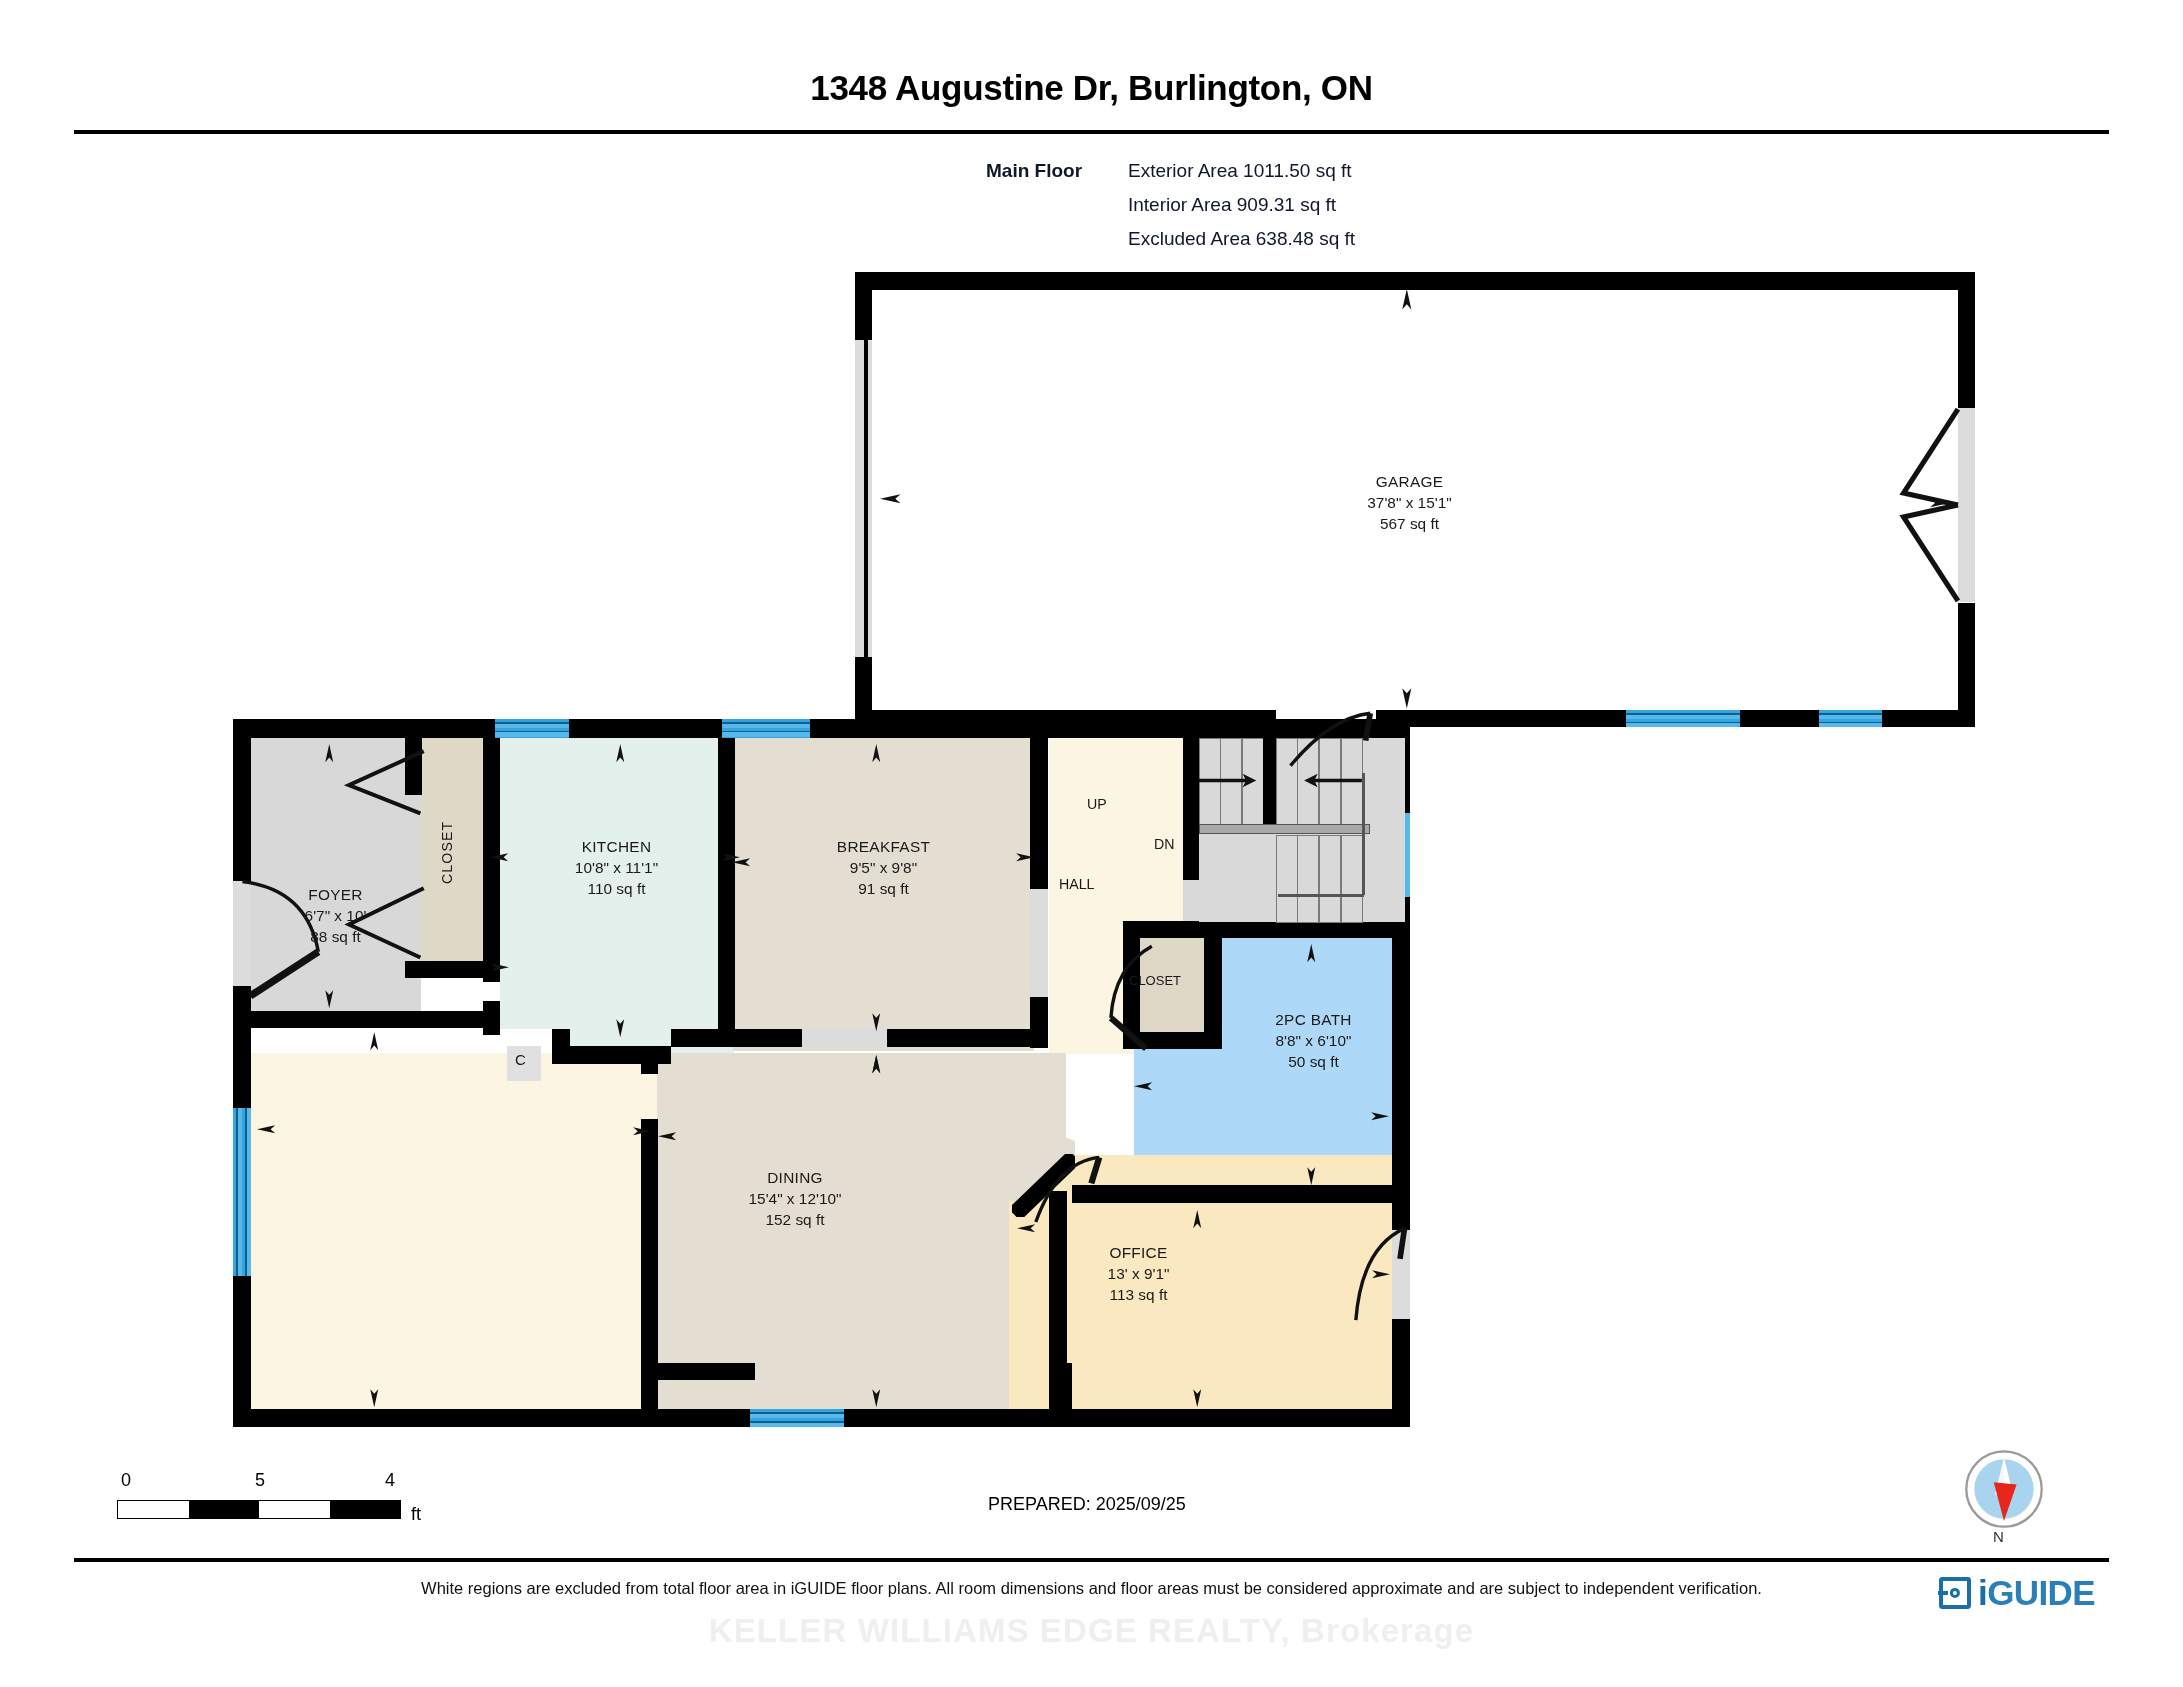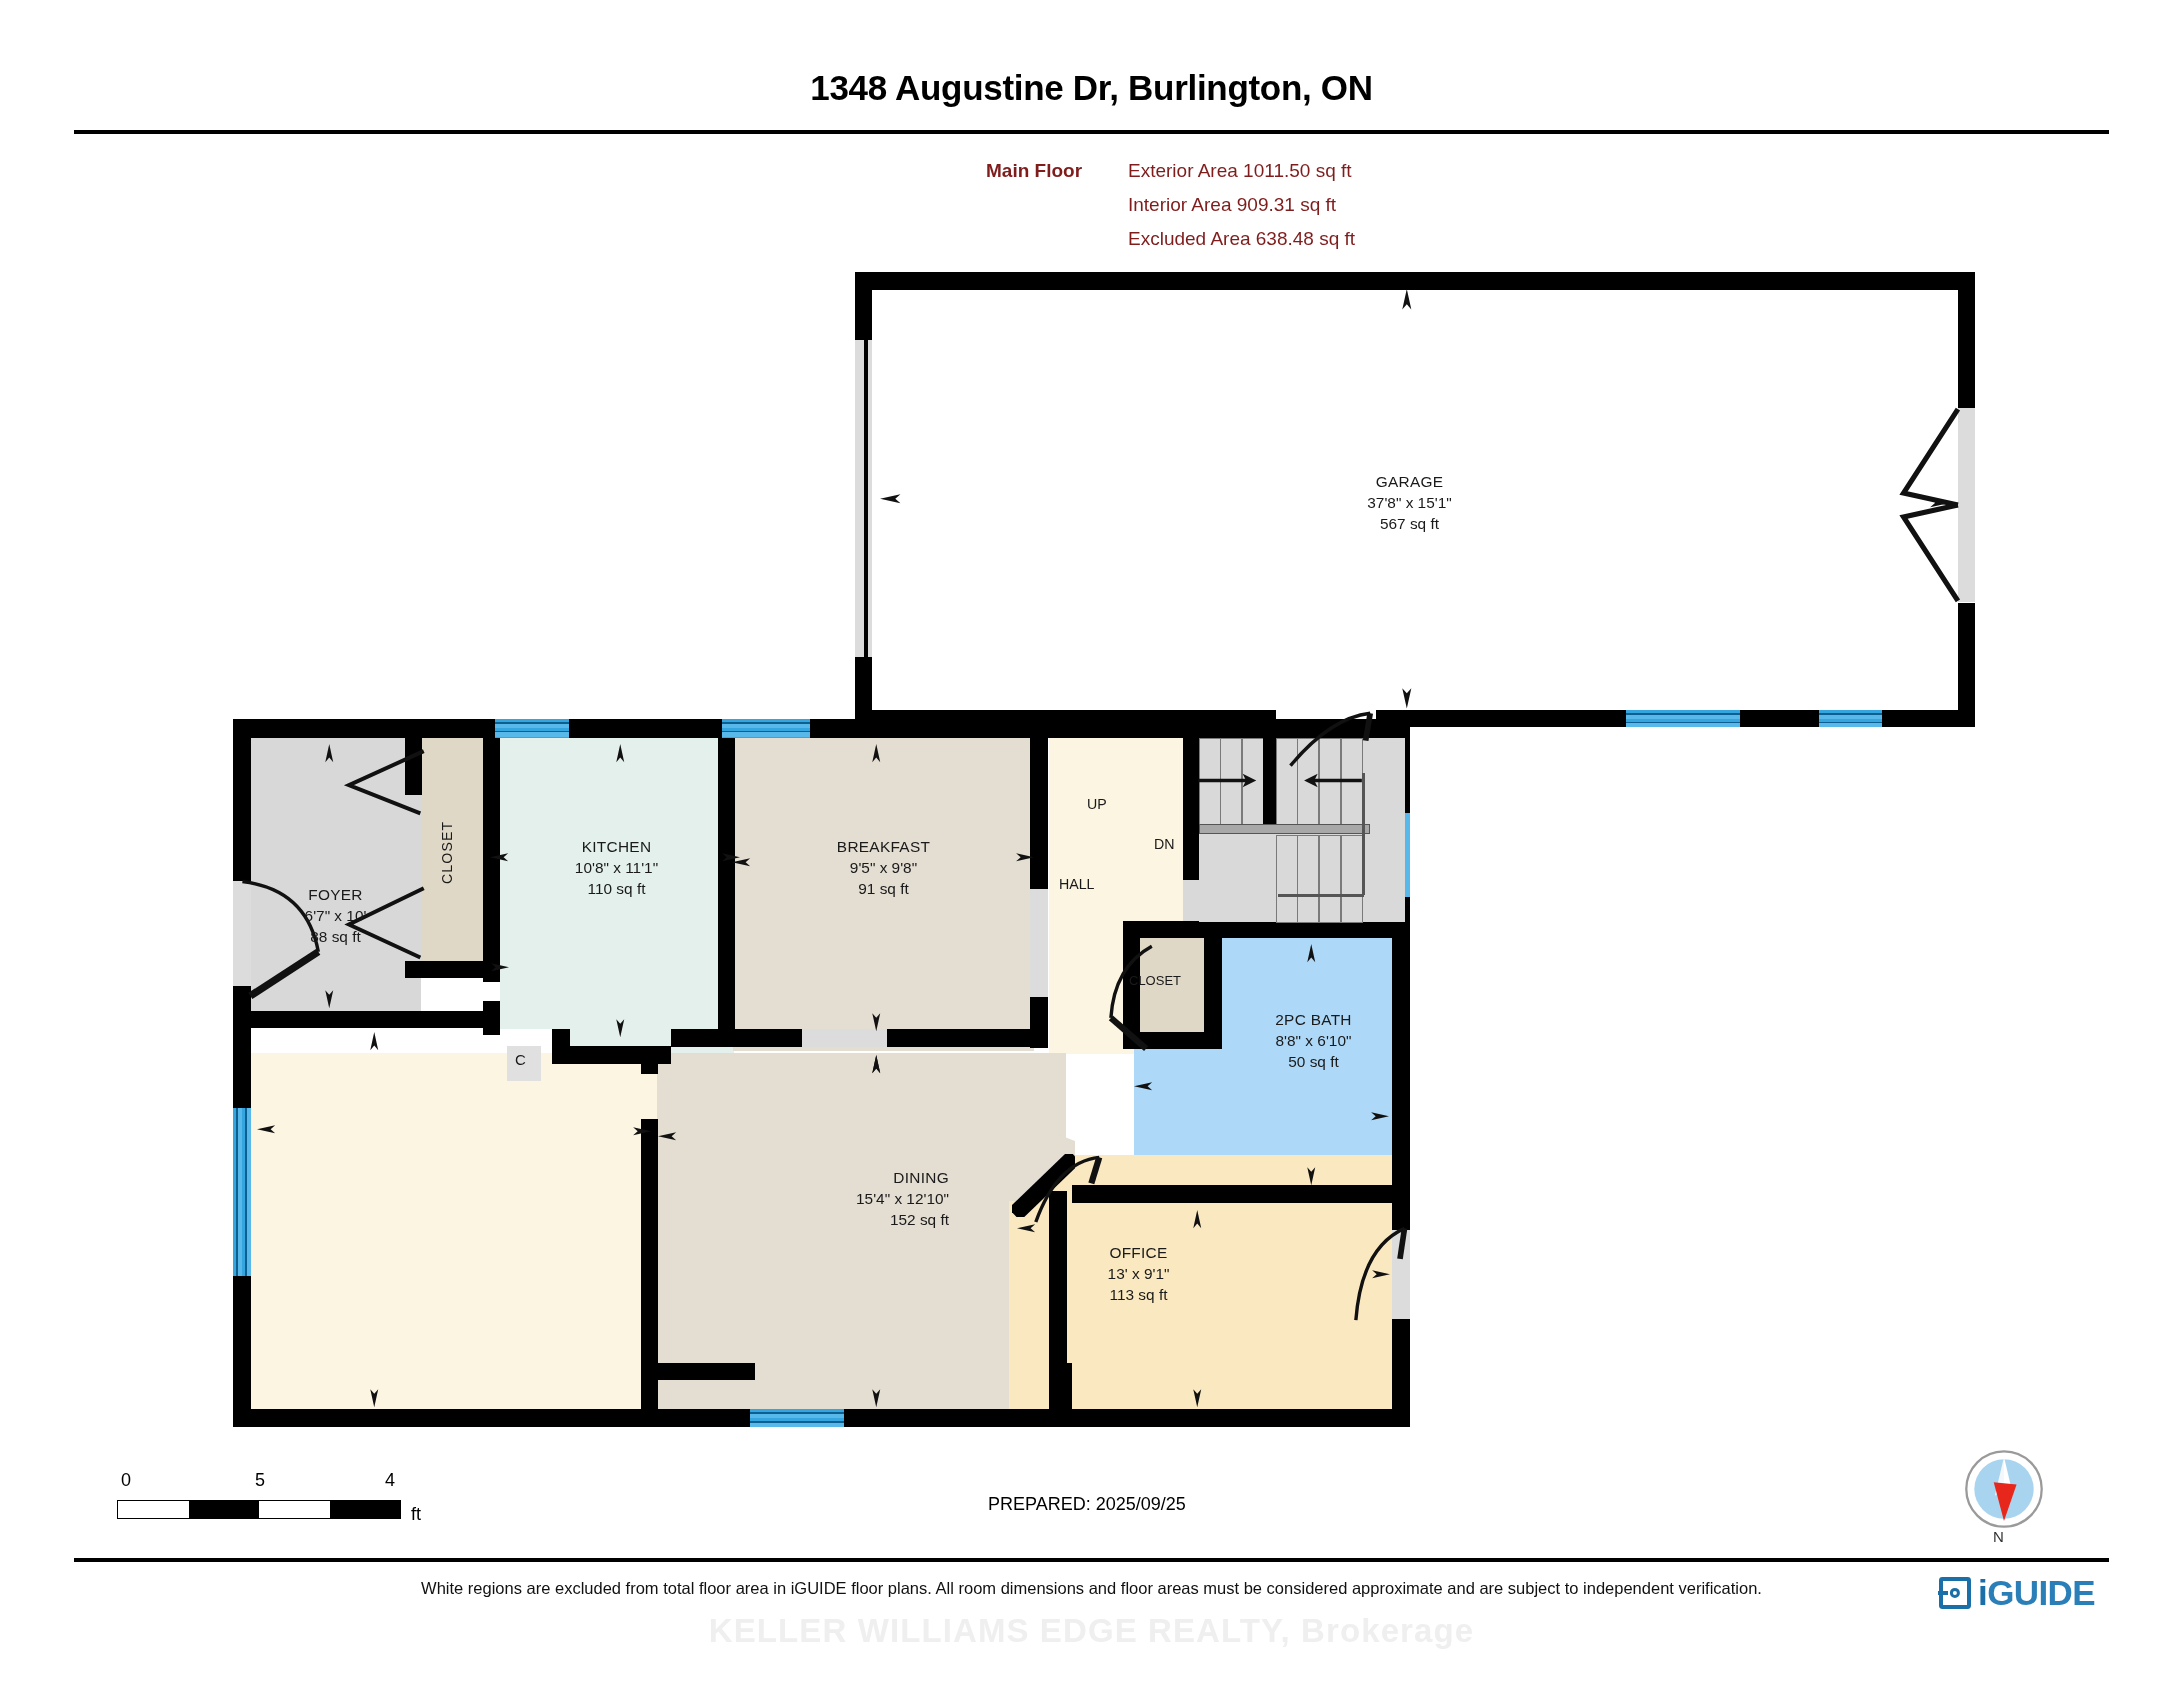--- a/index.html
+++ b/index.html
@@ -11,21 +11,21 @@
   }
   
   #page-title{
     position:absolute;left:0;top:68px;width:2183px;text-align:center;
     font-size:35px;font-weight:bold;letter-spacing:-0.3px;color:#000;
   }
   #header-rule{
     position:absolute;left:74px;top:130px;width:2035px;height:4px;background:#000;
   }
   #floor-summary{
-    position:absolute;left:986px;top:154px;font-size:19px;line-height:34px;color:#7f1d1d;
+    position:absolute;left:986px;top:154px;font-size:19px;line-height:34px;color:#0f172a;
   }
   #floor-summary .sum-row{white-space:nowrap;}
   #floor-summary .sum-key{display:inline-block;width:142px;font-weight:bold;}
   #floor-summary .sum-val{display:inline-block;}
 
   
   #plan{
     position:absolute;left:0;top:0;width:2183px;height:1687px;
   }
   .wall{position:absolute;background:#000;}
@@ -323,21 +323,21 @@
   <div class="smalltxt" style="left:1129px;top:973px;font-size:13px;">CLOSET</div>
   <div class="smalltxt" style="left:515px;top:1051px;font-size:15px;">C</div>
 
   <div class="rlabel" style="left:1211px;top:1009px;width:205px;">
     <span class="rn">2PC BATH</span>
     <span class="rd">8'8" x 6'10"</span>
     <span class="ra">50 sq ft</span>
   </div>
 
 
-  <div class="rlabel" style="left:699px;top:1167px;width:250px;text-align:right;">
+  <div class="rlabel" style="left:670px;top:1167px;width:250px;">
     <span class="rn">DINING</span>
     <span class="rd">15'4" x 12'10"</span>
     <span class="ra">152 sq ft</span>
   </div>
 
   <div class="rlabel" style="left:1025px;top:1242px;width:227px;">
     <span class="rn">OFFICE</span>
     <span class="rd">13' x 9'1"</span>
     <span class="ra">113 sq ft</span>
   </div>

